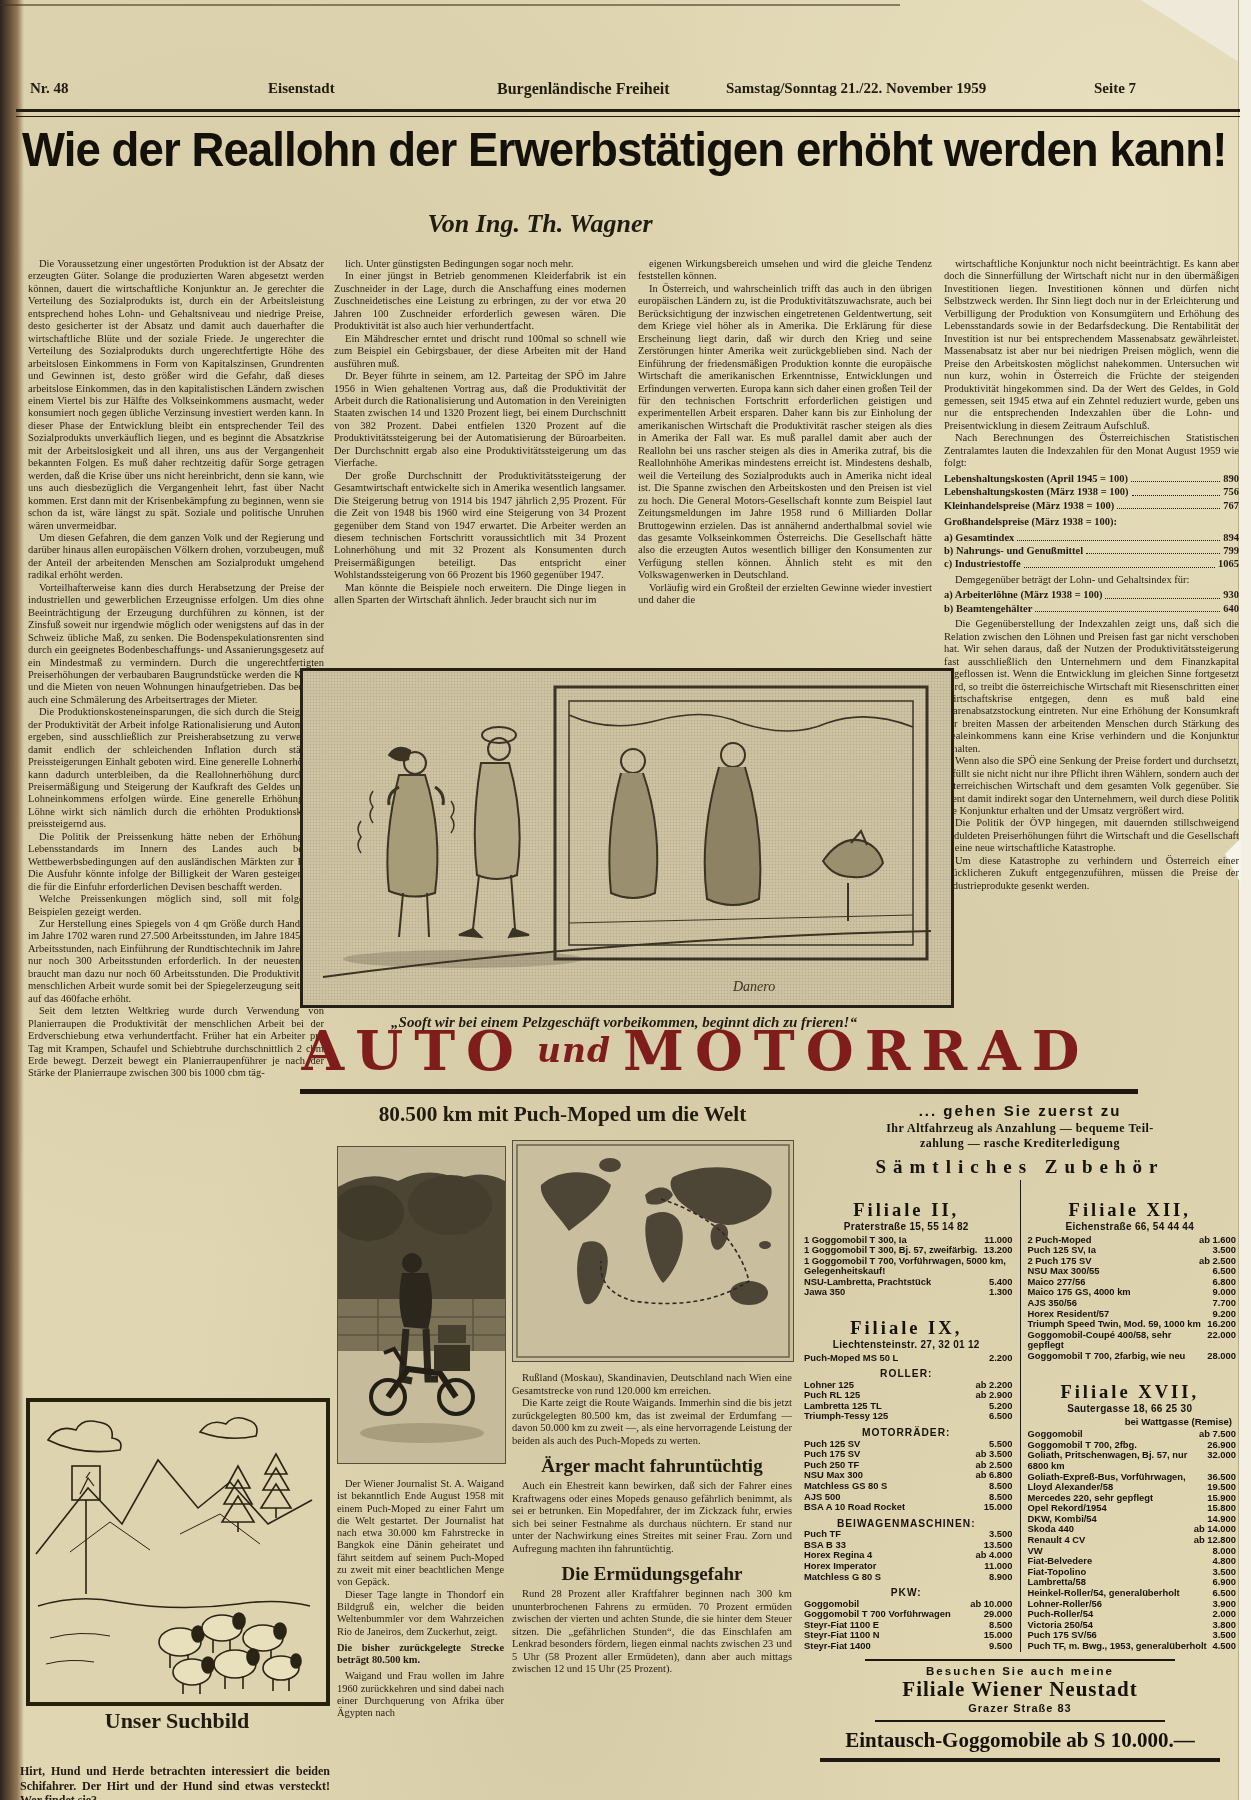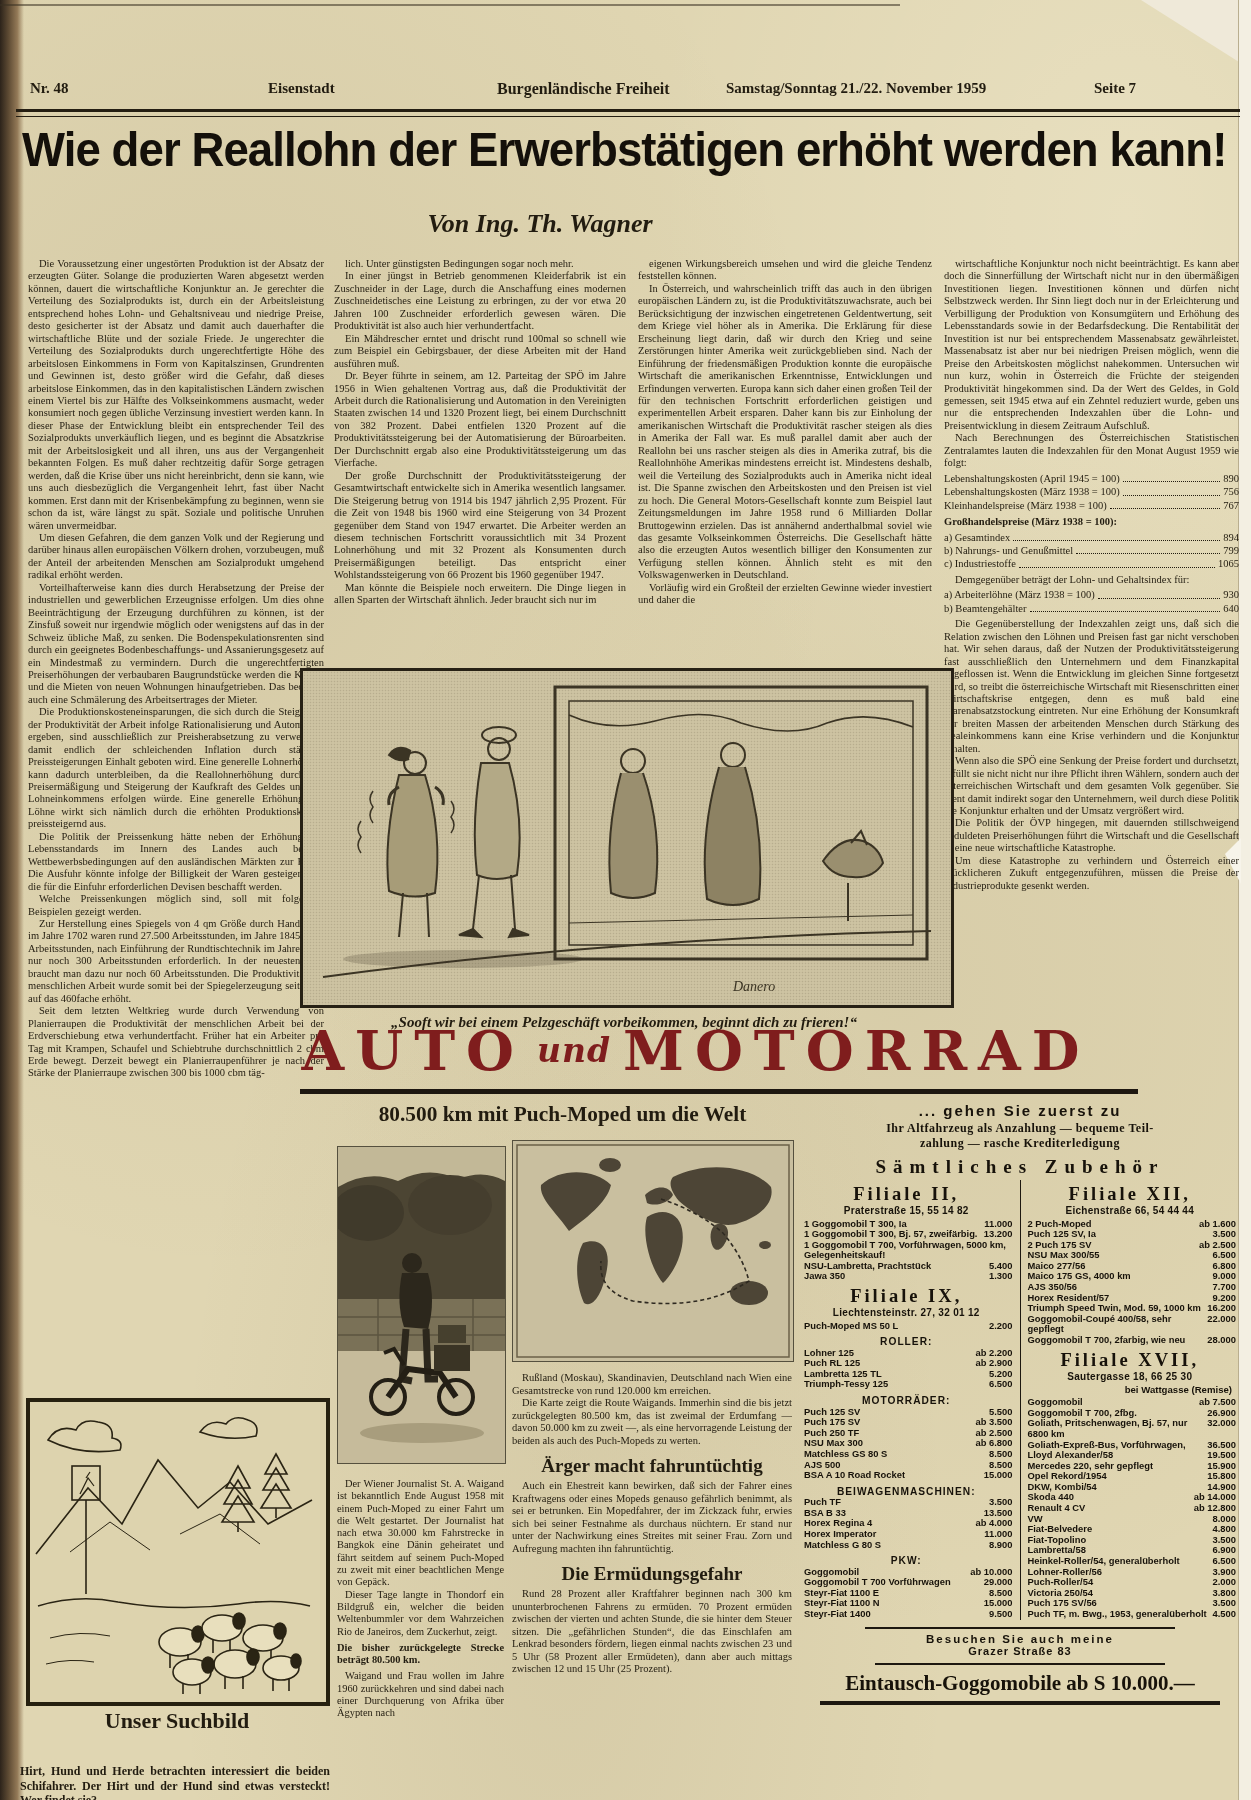--- a/index.html
+++ b/index.html
@@ -39,21 +39,21 @@
   .col{position:absolute;font-size:10.5px;line-height:12.45px;text-align:justify;overflow:hidden;}
   .col p{margin:0;text-indent:11px;}
   #col1{left:28px;top:258px;width:296px;height:1136px;}
   #col2{left:334px;top:258px;width:292px;height:416px;}
   #col3{left:638px;top:258px;width:294px;height:402px;}
   #col4{left:944px;top:258px;width:295px;height:812px;}
   .subh{font-weight:bold;text-indent:0 !important;margin-top:4px !important;}
   .idx{display:flex;margin:1px 0;text-indent:0;}
   .idx .lbl{white-space:nowrap;}
   .idx .dots{flex:1;margin:0 3px;border-bottom:1px dotted #221c10;transform:translateY(-3px);}
-  .idx-group{margin:3px 0;}
+  .idx-group{margin:3px 0;font-weight:bold;}
 
   .cartoon{position:absolute;left:300px;top:668px;width:648px;height:334px;
     border:3px solid #272115;background:#cdc3a2;
     background-image:radial-gradient(circle, rgba(60,50,30,.15) .6px, transparent 1.1px);
     background-size:3px 3px;}
   .cartoon-caption{position:absolute;top:1014px;left:300px;width:648px;text-align:center;
     font-size:15px;font-weight:bold;font-style:italic;}
 
   .auto-banner{position:absolute;top:1018px;left:252px;width:888px;text-align:center;
     color:#7f1d1d;white-space:nowrap;}
@@ -93,21 +93,21 @@
     font-family:"Liberation Serif",serif;}
   .ad-zubehoer{text-align:center;font-size:19px;font-weight:bold;letter-spacing:7px;margin:5px 0 2px;
     font-family:"Liberation Serif",serif;}
   .ad-cols{display:flex;padding:0 4px;}
   .ad-col{width:50%;}
   .ad-col.left{border-right:1.5px solid #1d1810;padding-right:7px;}
   .ad-col.right{padding-left:7px;}
   .ad-line{font-size:9.4px;line-height:10.6px;font-weight:bold;display:flex;justify-content:space-between;}
   .ad-line .p{white-space:nowrap;margin-left:4px;}
   .ad-line.fil{display:block;text-align:center;font-family:"Liberation Serif",serif;
-    font-size:18.5px;letter-spacing:3px;line-height:21px;margin-top:4px;}
+    font-size:18.5px;letter-spacing:3px;line-height:21px;margin-top:20px;}
   .ad-line.addr{display:block;text-align:center;font-size:10px;letter-spacing:.3px;line-height:11.5px;margin-bottom:2px;}
   .ad-line.note{display:block;text-align:right;font-size:9.6px;line-height:11px;margin-bottom:2px;}
   .ad-line.grp{display:block;text-align:center;font-size:10.2px;letter-spacing:1px;line-height:11.5px;margin-top:5px;}
   .ad-footer{text-align:center;}
   .ad-rule1{height:2px;background:#1d1810;width:310px;margin:7px auto 4px;}
   .ad-visit{font-size:11.5px;font-weight:bold;letter-spacing:2px;}
   .ad-branch{font-family:"Liberation Serif",serif;font-size:21px;font-weight:bold;letter-spacing:1px;line-height:25px;}
   .ad-addr2{font-size:11px;font-weight:bold;letter-spacing:1px;}
   .ad-rule2{height:2px;background:#1d1810;width:290px;margin:6px auto;}
   .ad-exch1{font-family:"Liberation Serif",serif;font-size:21px;font-weight:bold;line-height:24px;}
@@ -622,19 +622,20 @@
           </div>
           <div class="ad-line item">
             <span class="n">Puch TF, m. Bwg., 1953, generalüberholt</span>
             <span class="p">4.500</span>
           </div>
         </div>
     </div>
     <div class="ad-footer">
       <div class="ad-rule1"></div>
       <div class="ad-visit">Besuchen Sie auch meine</div>
+      <div class="ad-branch">Filiale Wiener Neustadt</div>
       <div class="ad-addr2">Grazer Straße 83</div>
       <div class="ad-rule2"></div>
       <div class="ad-exch1">Eintausch-Goggomobile ab S 10.000.—</div>
       <div class="ad-rule3"></div>
     </div>
   </div>
 </div>
 
 </body></html>

